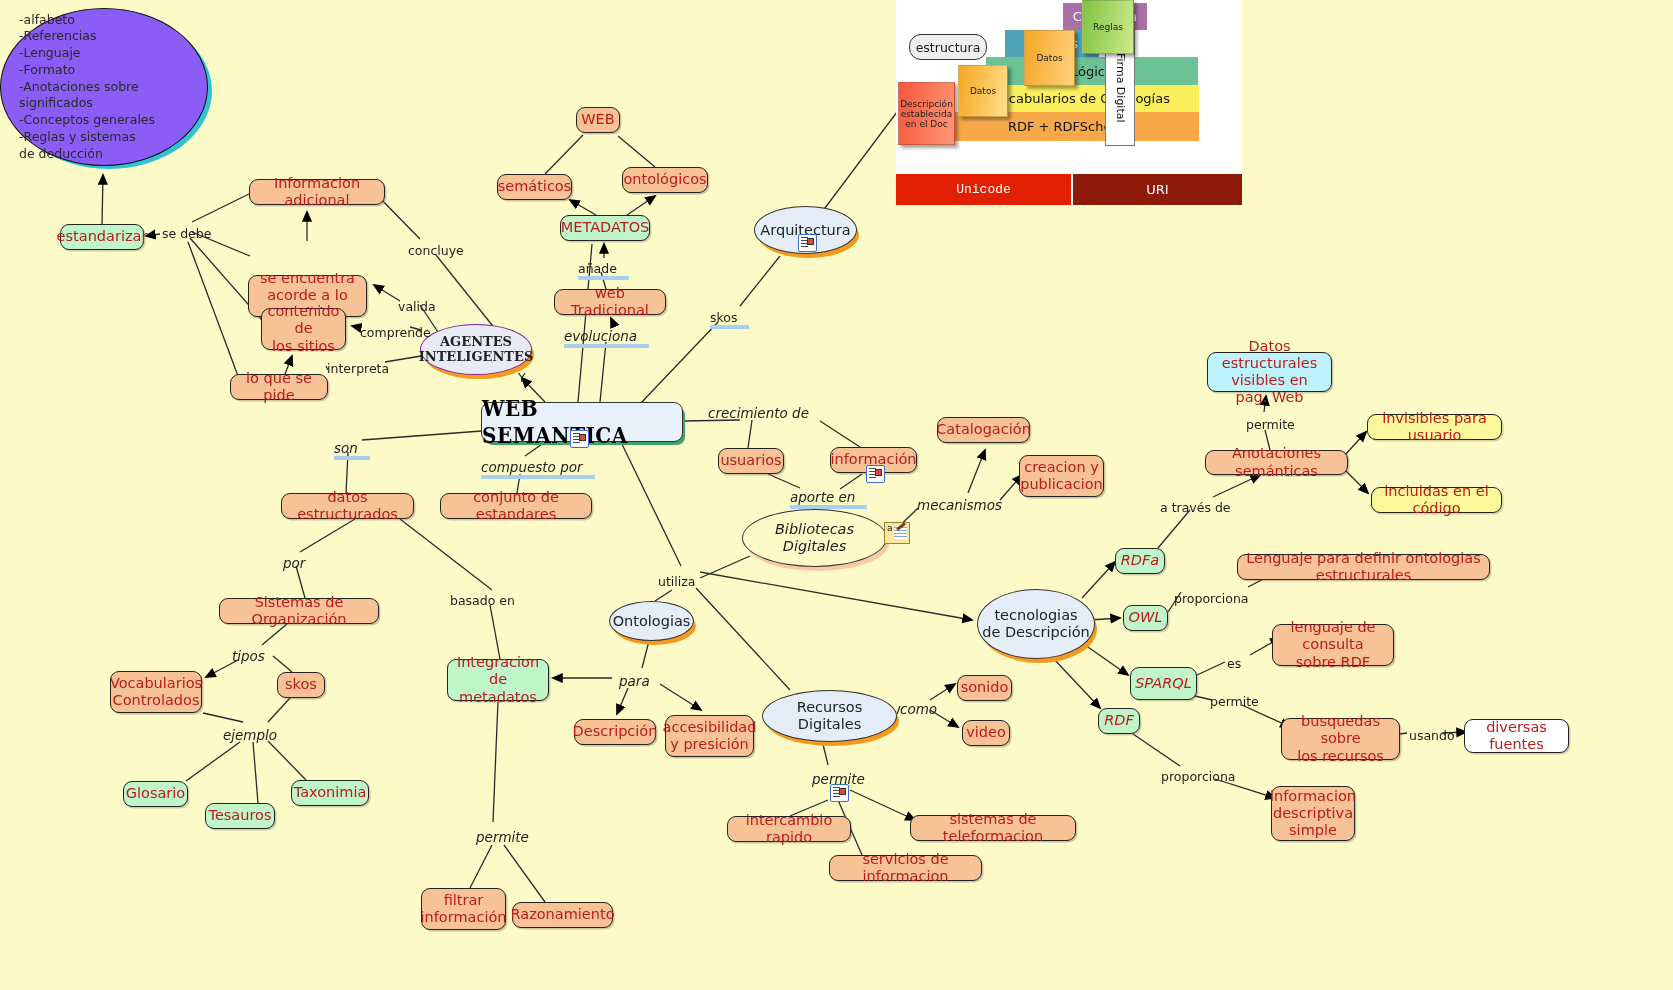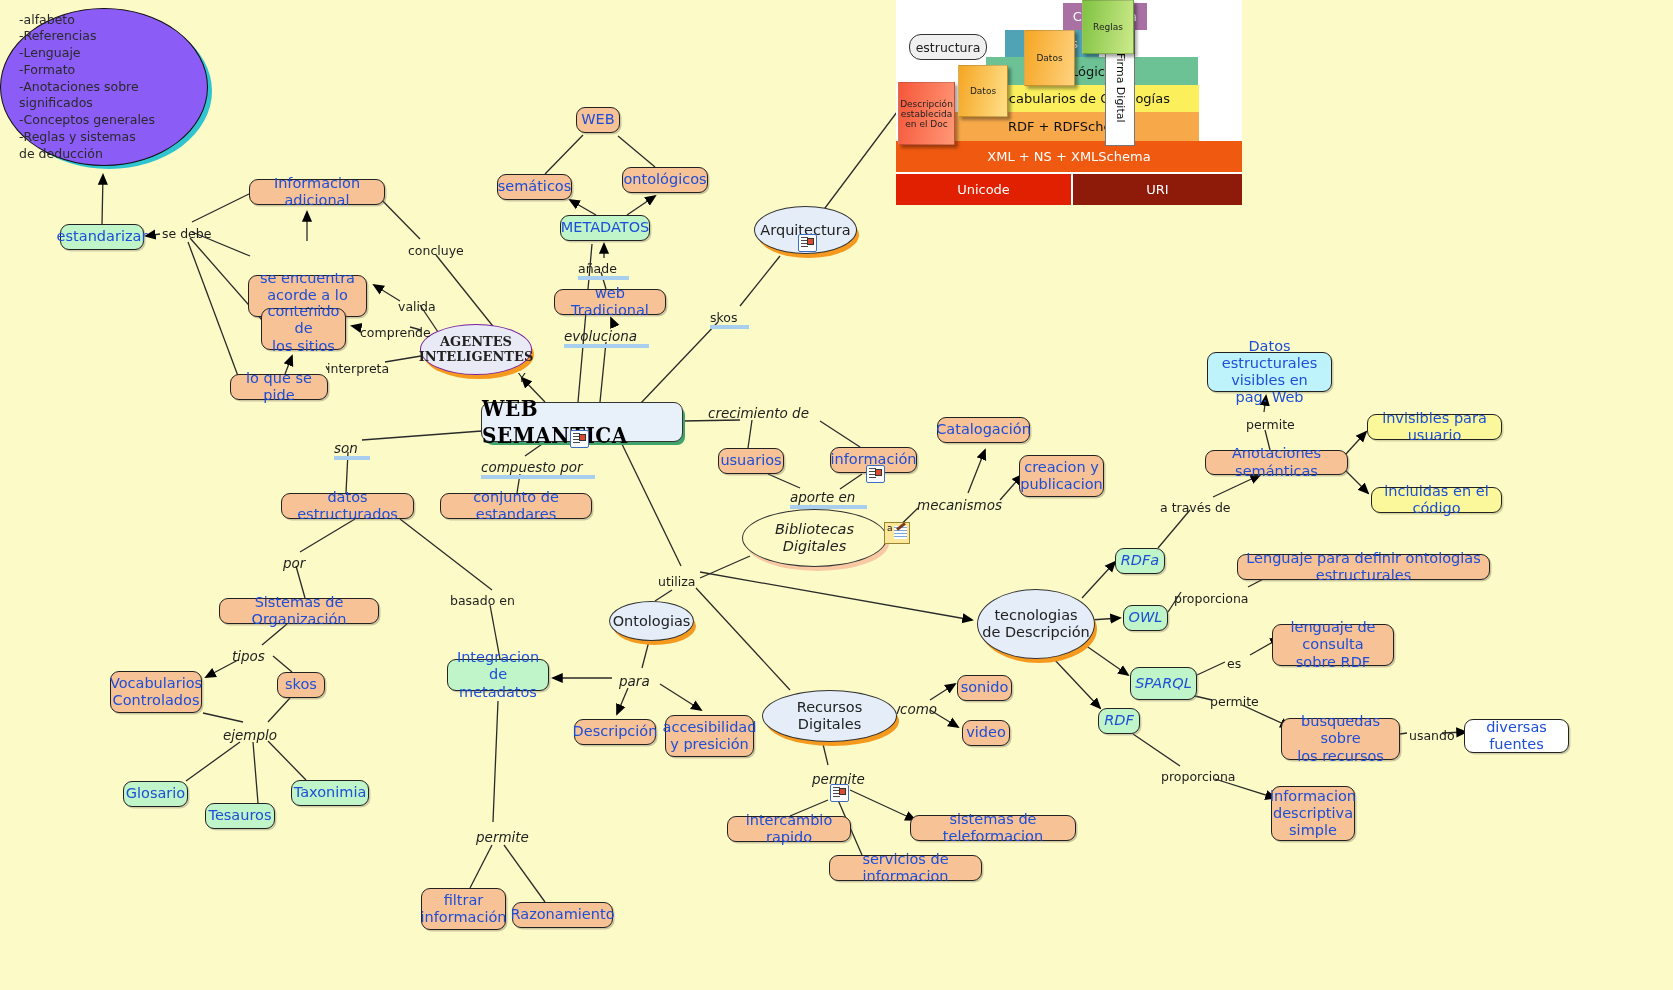--- a/index.html
+++ b/index.html
@@ -29,21 +29,21 @@
   .node {
     position: absolute;
     box-sizing: border-box;
     display: flex;
     align-items: center;
     justify-content: center;
     text-align: center;
     border: 1px solid #222;
     border-radius: 9px;
     font-size: 14.5px;
-    color: #1d4ed8;
+    color: #b91c1c;
     line-height: 1.18;
     padding: 3px 8px;
     white-space: pre-line;
     z-index: 5;
   }
   .n-orange { background: #F7C295; box-shadow: 1.5px 1.5px 0 rgba(120,100,80,.35); }
   .n-green  { background: #BFF5C8; box-shadow: 1.5px 1.5px 0 rgba(120,120,100,.35); }
   .n-cyan   { background: #BEF3FB; box-shadow: 1.5px 1.5px 0 rgba(120,120,100,.35); }
   .n-yellow { background: #FAF89A; box-shadow: 1.5px 1.5px 0 rgba(140,140,90,.35); }
   .n-white  { background: #FFFFFF; box-shadow: 1.5px 1.5px 0 rgba(120,120,100,.35); }
@@ -392,28 +392,25 @@
       <path d="M930,710 L958,727" marker-end="url(#ah)"></path>
 
       <path d="M822,740 L828,765"></path>
       <path d="M828,800 L790,816"></path>
       <path d="M838,800 L862,855"></path>
       <path d="M850,790 L915,820" marker-end="url(#ah)"></path>
     </g>
   </svg>
 
   <div id="arch">
-      <div class="band" style="left: 0px; top: 174px; width: 175px; height: 31px; background: rgb(224, 32, 0);">
+      <div class="band" style="left: 0px; top: 174px; width: 175px; height: 31px; background: rgb(224, 32, 0); font-family: Liberation Mono, monospace;">
         <span>Unicode</span>
       </div>
       <div class="band" style="left: 177px; top: 174px; width: 169px; height: 31px; background: rgb(142, 26, 10);">
         <span>URI</span>
-      </div>
-      <div class="band" style="left: 0px; top: 141px; width: 346px; height: 31px; background: rgb(240, 90, 16);">
-        <span>XML + NS + XMLSchema</span>
       </div>
       <div class="band" style="left: 45px; top: 112px; width: 258px; height: 29px; background: rgb(247, 169, 74); color: rgb(17, 17, 17);">
         <span>RDF + RDFSchema</span>
       </div>
       <div class="band" style="left: 68px; top: 85px; width: 235px; height: 27px; background: rgb(251, 240, 92); color: rgb(17, 17, 17);">
         <span>Vocabularios de Ontologías</span>
       </div>
       <div class="band" style="left: 90px; top: 57px; width: 212px; height: 28px; background: rgb(108, 194, 149); color: rgb(17, 17, 17);">
         <span>Lógica</span>
       </div>
@@ -469,21 +466,21 @@
       <div class="node n-orange" style="left: 554px; top: 289px; width: 112px; height: 26px;"><span>web Tradicional</span></div>
       <div class="node n-orange" style="left: 281px; top: 493px; width: 133px; height: 26px;"><span>datos estructurados</span></div>
       <div class="node n-orange" style="left: 440px; top: 493px; width: 152px; height: 26px;"><span>conjunto de estandares</span></div>
       <div class="node n-orange" style="left: 219px; top: 598px; width: 160px; height: 26px;"><span>Sistemas de Organización</span></div>
       <div class="node n-orange" style="left: 110px; top: 671px; width: 92px; height: 42px;"><span>Vocabularios
 Controlados</span></div>
       <div class="node n-orange" style="left: 277px; top: 672px; width: 48px; height: 26px;"><span>skos</span></div>
       <div class="node n-green" style="left: 123px; top: 781px; width: 65px; height: 26px;"><span>Glosario</span></div>
       <div class="node n-green" style="left: 205px; top: 803px; width: 70px; height: 26px;"><span>Tesauros</span></div>
       <div class="node n-green" style="left: 291px; top: 780px; width: 78px; height: 26px;"><span>Taxonimia</span></div>
-      <div class="node n-green" style="left: 447px; top: 659px; width: 102px; height: 32px;"><span>Integracion de
+      <div class="node n-green" style="left: 447px; top: 659px; width: 102px; height: 42px;"><span>Integracion de
 metadatos</span></div>
       <div class="node n-orange" style="left: 421px; top: 888px; width: 85px; height: 42px;"><span>filtrar
 información</span></div>
       <div class="node n-orange" style="left: 512px; top: 902px; width: 101px; height: 26px;"><span>Razonamiento</span></div>
       <div class="node n-orange" style="left: 574px; top: 719px; width: 82px; height: 26px;"><span>Descripción</span></div>
       <div class="node n-orange" style="left: 665px; top: 715px; width: 89px; height: 42px;"><span>accesibilidad
 y presición</span></div>
       <div class="node n-orange" style="left: 718px; top: 448px; width: 66px; height: 26px;"><span>usuarios</span></div>
       <div class="node n-orange" style="left: 830px; top: 447px; width: 87px; height: 26px;"><span>información</span></div>
       <div class="node n-orange" style="left: 937px; top: 417px; width: 93px; height: 26px;"><span>Catalogación</span></div>

